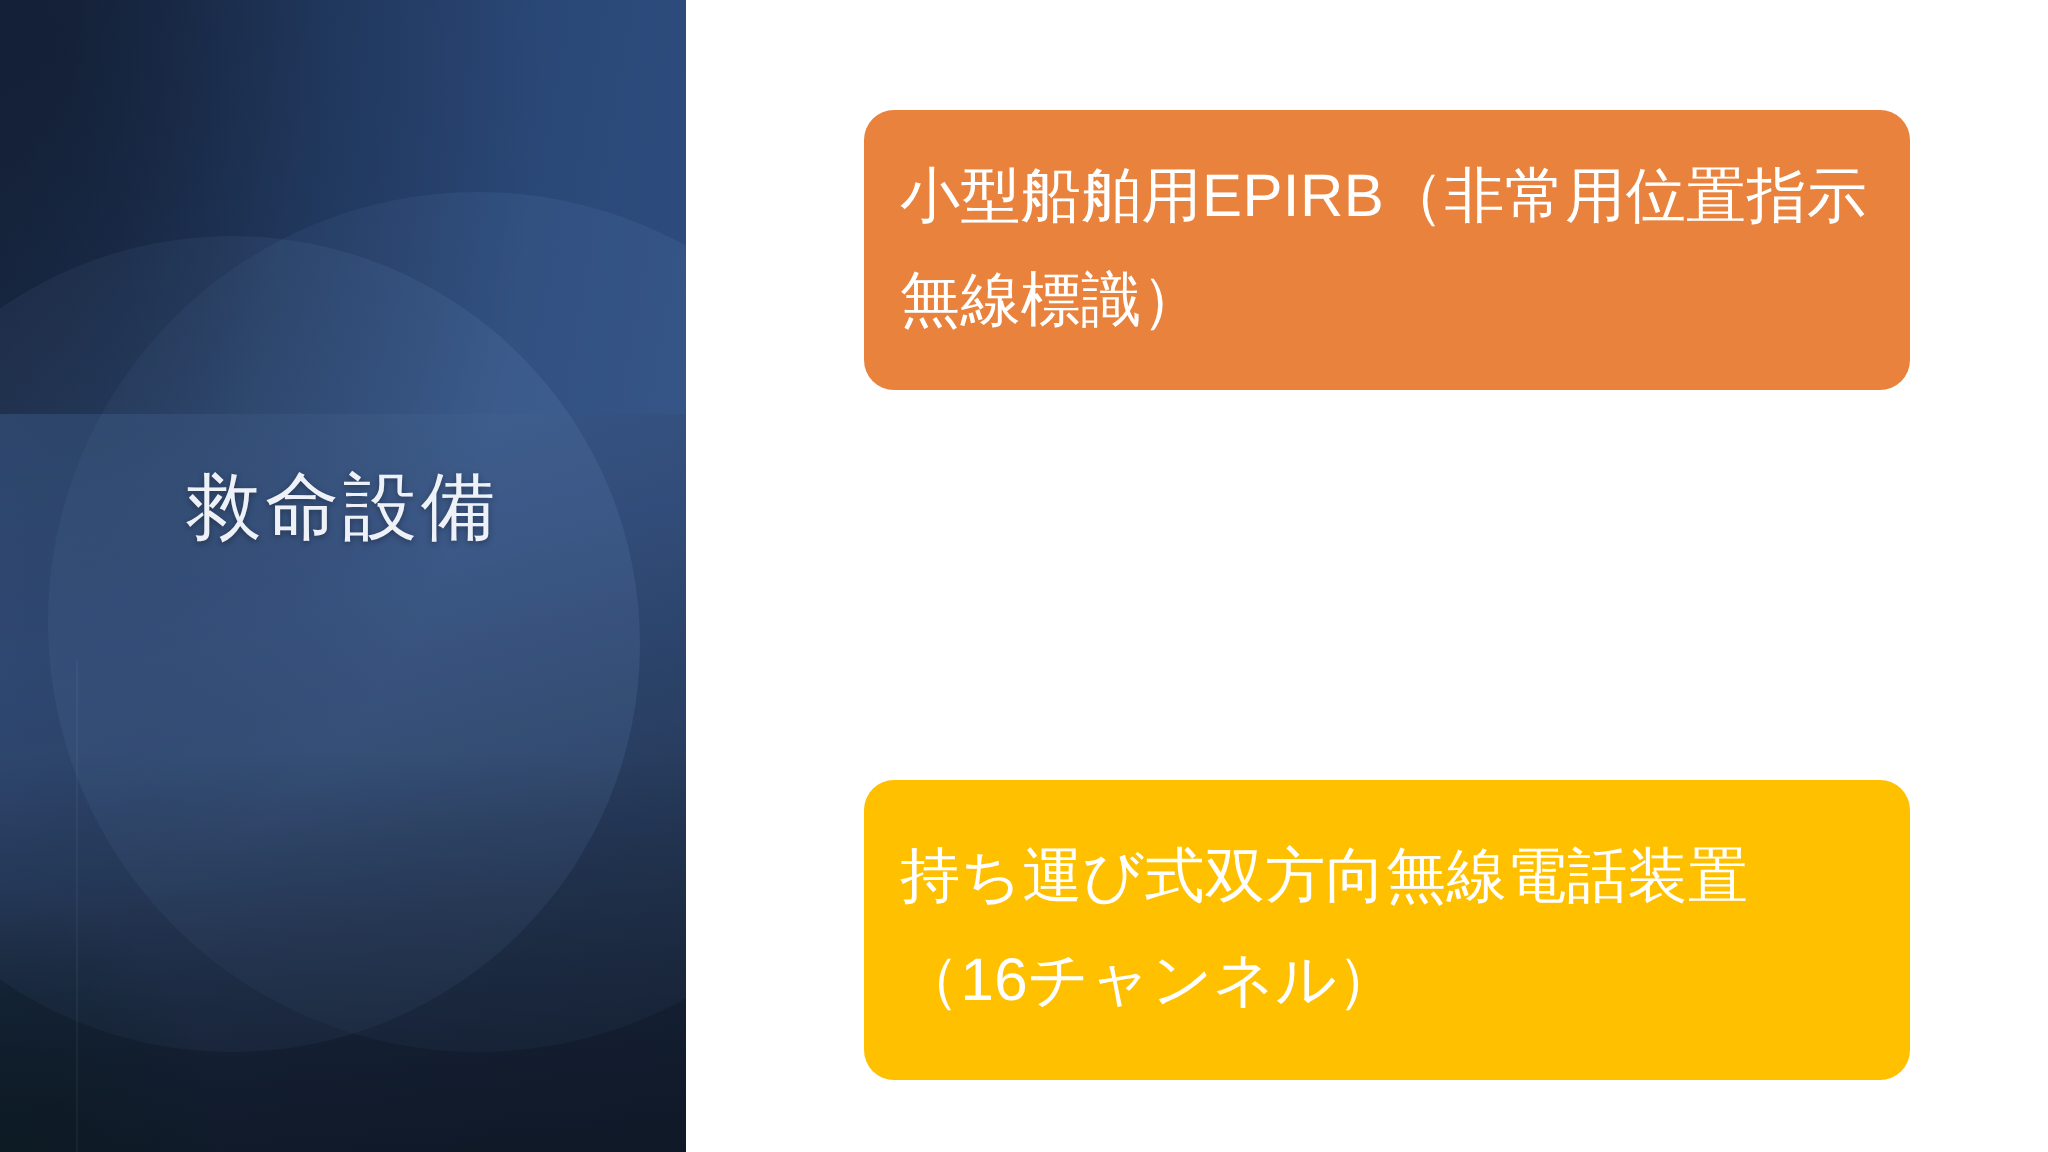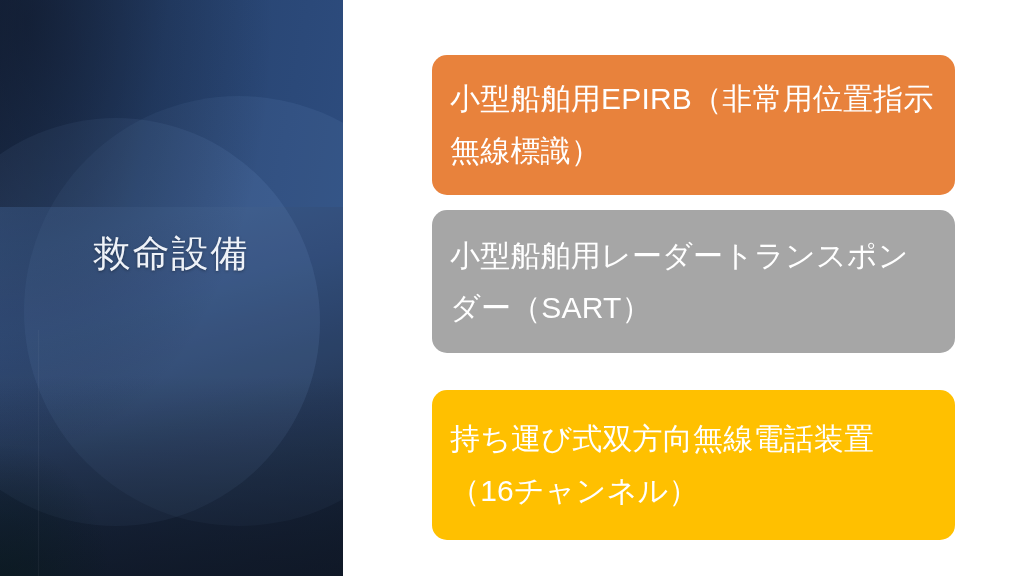--- a/index.html
+++ b/index.html
@@ -174,22 +174,19 @@
     <div class="panel-vignette"></div>
     <div class="panel-title">救命設備</div>
   </div>
 
   <div class="content-area">
 
     <div class="pill pill-epirb">
       <span class="pill-text">小型船舶用EPIRB（非常用位置指示無線標識）</span>
     </div>
 
-    <div class="pill pill-sart">
-      <span class="pill-text">小型船舶用レーダートランスポンダー（SART）</span>
-    </div>
 
     <div class="pill pill-vhf">
       <span class="pill-text">持ち運び式双方向無線電話装置（16チャンネル）</span>
     </div>
 
   </div>
 </div>
 
 </body></html>

